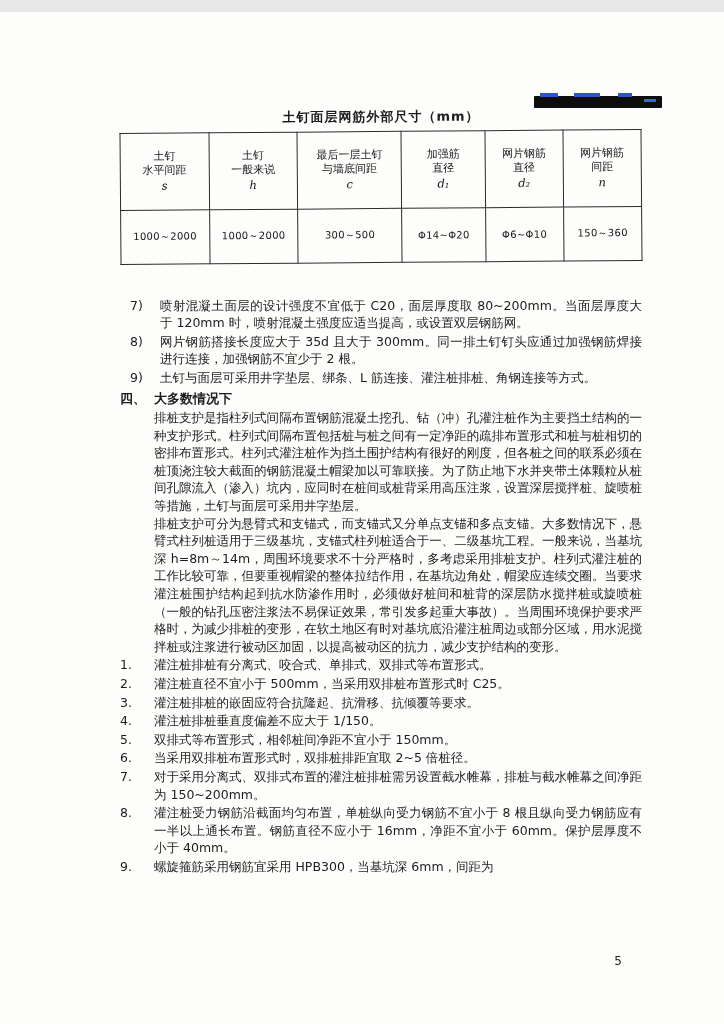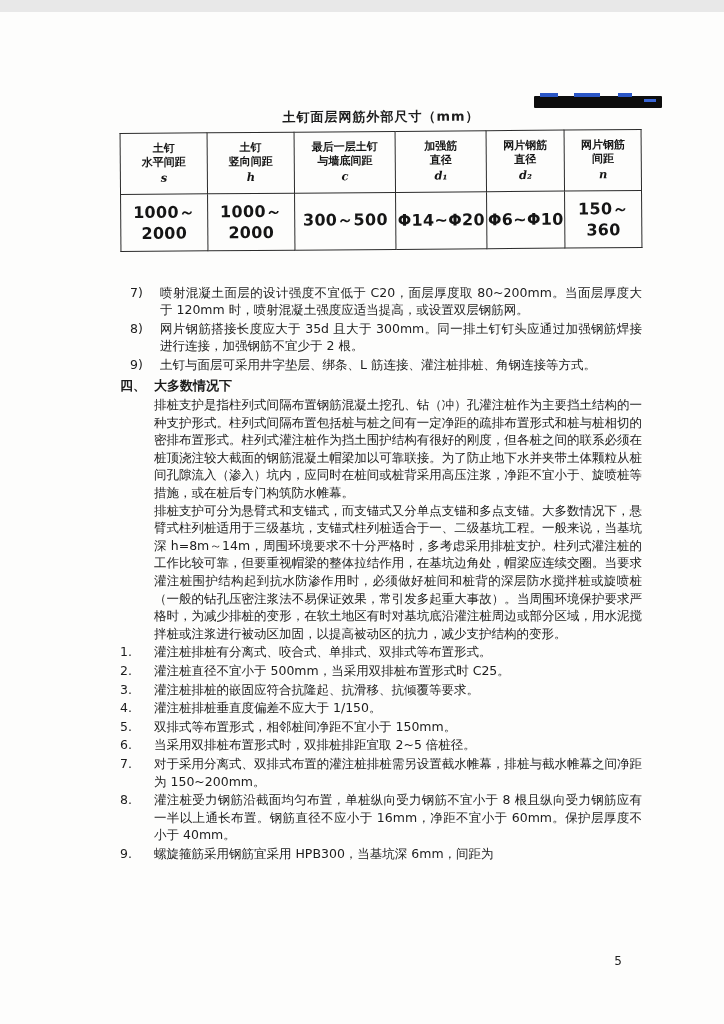--- a/index.html
+++ b/index.html
@@ -23,25 +23,25 @@
   .table-title {
     text-align:center; font-weight:bold; font-size:13px; letter-spacing:1px;
     margin-bottom:5px; transform:rotate(-0.3deg);
   }
   table.spec {
     width:100%; border-collapse:collapse; font-size:11px;
     transform:rotate(-0.45deg); color:#151515;
   }
   table.spec th, table.spec td {
     border:1.6px solid #2b2b2b; text-align:center; vertical-align:middle;
-    padding:8px 1px; font-weight:bold;
+    padding:16px 1px; font-weight:normal;
   }
   table.spec th { line-height:1.3; }
   table.spec th .sym { font-family:"DejaVu Serif", serif; font-style:italic; font-size:11.5px; }
-  table.spec td.value { height:21px; font-size:16px; letter-spacing:0.3px; }
+  table.spec td.value { height:21px; font-size:10px; letter-spacing:0.3px; }
 
   .body-text { font-size:12.5px; line-height:17.6px; }
 
   .sub-list { margin-top:34px; padding-left:10px; }
   .list-item { display:flex; margin-bottom:1px; }
   .list-item .num { flex:0 0 30px; }
   .list-item .txt { flex:1; text-align:justify; }
 
   .section-heading { display:flex; font-weight:bold; font-size:13px; margin:3px 0 2px 0; }
   .section-heading .sec-num { flex:0 0 34px; }
@@ -74,21 +74,21 @@
       <table class="spec">
         <tbody>
             <tr>
           <th style="width:17%">
             <div>土钉</div>
             <div>水平间距</div>
             <div class="sym">s</div>
           </th>
           <th style="width:17%">
             <div>土钉</div>
-            <div>竖向间距</div>
+            <div>一般来说</div>
             <div class="sym">h</div>
           </th>
           <th style="width:20%">
             <div>最后一层土钉</div>
             <div>与墙底间距</div>
             <div class="sym">c</div>
           </th>
           <th style="width:16%">
             <div>加强筋</div>
             <div>直径</div>
@@ -132,21 +132,21 @@
           <span class="num">9)</span>
           <span class="txt">土钉与面层可采用井字垫层、绑条、L 筋连接、灌注桩排桩、角钢连接等方式。</span>
         </div>
       </div>
 
       <div class="section-heading">
         <span class="sec-num">四、</span>
         <span class="sec-title">大多数情况下</span>
       </div>
 
-      <p class="para">排桩支护是指柱列式间隔布置钢筋混凝土挖孔、钻（冲）孔灌注桩作为主要挡土结构的一种支护形式。柱列式间隔布置包括桩与桩之间有一定净距的疏排布置形式和桩与桩相切的密排布置形式。柱列式灌注桩作为挡土围护结构有很好的刚度，但各桩之间的联系必须在桩顶浇注较大截面的钢筋混凝土帽梁加以可靠联接。为了防止地下水并夹带土体颗粒从桩间孔隙流入（渗入）坑内，应同时在桩间或桩背采用高压注浆，净距不宜小于、旋喷桩等措施，或在桩后专门构筑防水帷幕。</p>
+      <p class="para">排桩支护是指柱列式间隔布置钢筋混凝土挖孔、钻（冲）孔灌注桩作为主要挡土结构的一种支护形式。柱列式间隔布置包括桩与桩之间有一定净距的疏排布置形式和桩与桩相切的密排布置形式。柱列式灌注桩作为挡土围护结构有很好的刚度，但各桩之间的联系必须在桩顶浇注较大截面的钢筋混凝土帽梁加以可靠联接。为了防止地下水并夹带土体颗粒从桩间孔隙流入（渗入）坑内，应同时在桩间或桩背采用高压注浆，设置深层搅拌桩、旋喷桩等措施，土钉与面层可采用井字垫层。</p>
       <p class="para">排桩支护可分为悬臂式和支锚式，而支锚式又分单点支锚和多点支锚。大多数情况下，悬臂式柱列桩适用于三级基坑，支锚式柱列桩适合于一、二级基坑工程。一般来说，当基坑深 h=8m～14m，周围环境要求不十分严格时，多考虑采用排桩支护。柱列式灌注桩的工作比较可靠，但要重视帽梁的整体拉结作用，在基坑边角处，帽梁应连续交圈。当要求灌注桩围护结构起到抗水防渗作用时，必须做好桩间和桩背的深层防水搅拌桩或旋喷桩（一般的钻孔压密注浆法不易保证效果，常引发多起重大事故）。当周围环境保护要求严格时，为减少排桩的变形，在软土地区有时对基坑底沿灌注桩周边或部分区域，用水泥搅拌桩或注浆进行被动区加固，以提高被动区的抗力，减少支护结构的变形。</p>
 
       <div class="main-list">
         <div class="list-item">
           <span class="num">1.</span>
           <span class="txt">灌注桩排桩有分离式、咬合式、单排式、双排式等布置形式。</span>
         </div>
         <div class="list-item">
           <span class="num">2.</span>
           <span class="txt">灌注桩直径不宜小于 500mm，当采用双排桩布置形式时 C25。</span>

